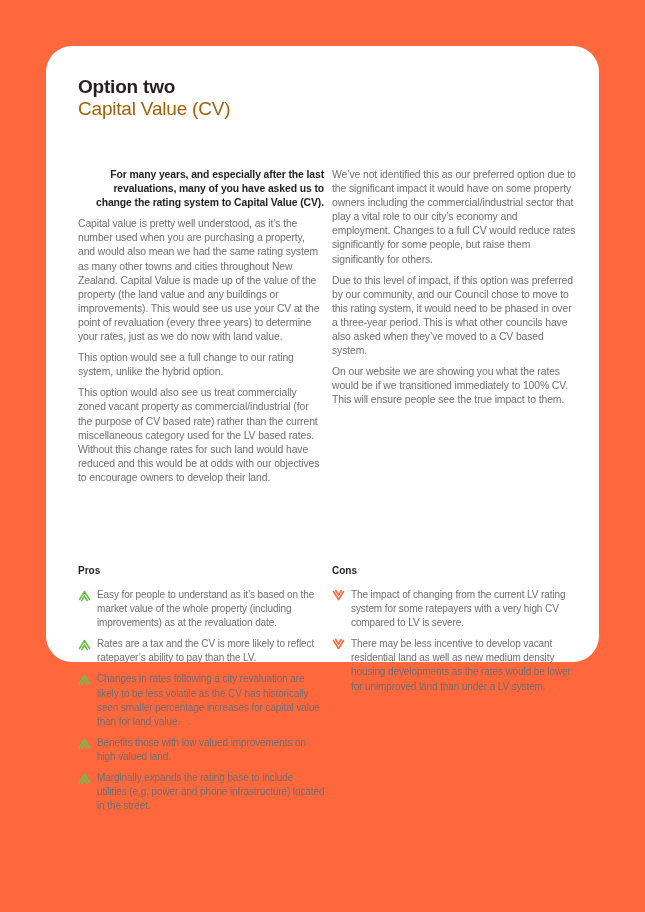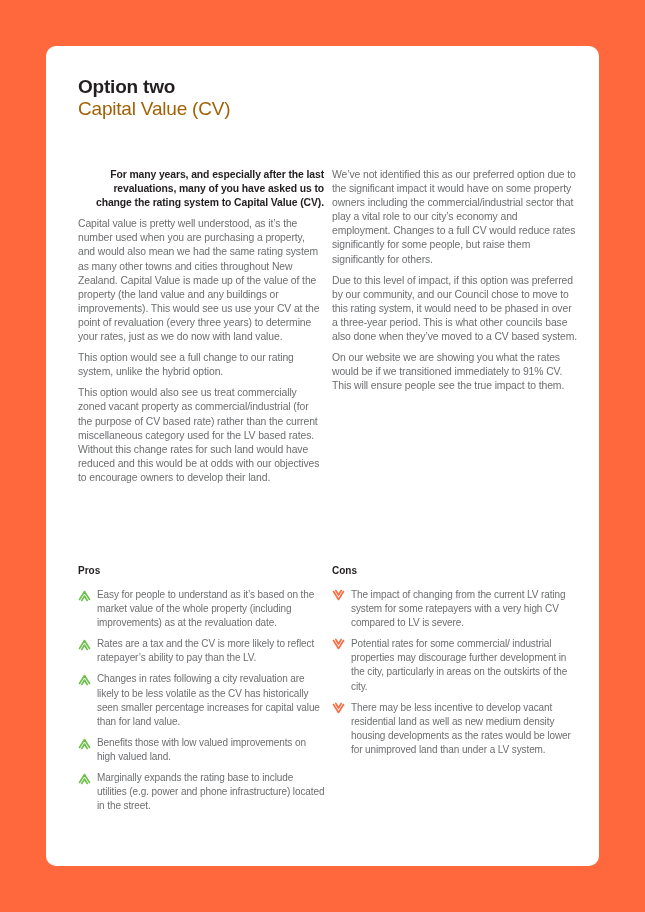--- a/index.html
+++ b/index.html
@@ -6,23 +6,23 @@
   body {
     width: 645px; height: 912px;
     background: #ff683d;
     position: relative;
     overflow: hidden;
     font-family: "Liberation Sans", sans-serif;
   }
   .card {
     position: absolute;
     left: 46px; top: 46px;
-    width: 553px; height: 820px;
+    width: 553px; height: 616px;
     background: #ffffff;
-    border-radius: 10px;
+    border-radius: 26px;
   }
   .title-block {
     position: absolute;
     left: 32px; top: 30px;
   }
   .title {
     font-size: 19px;
     font-weight: bold;
     color: #231f20;
     line-height: 22px;
@@ -94,22 +94,22 @@
 
   <div class="col col-left">
     <p class="intro">For many years, and especially after the last revaluations, many of you have asked us to change the rating system to Capital Value (CV).</p>
     <p>Capital value is pretty well understood, as it’s the number used when you are purchasing a property, and would also mean we had the same rating system as many other towns and cities throughout New Zealand. Capital Value is made up of the value of the property (the land value and any buildings or improvements). This would see us use your CV at the point of revaluation (every three years) to determine your rates, just as we do now with land value.</p>
     <p>This option would see a full change to our rating system, unlike the hybrid option.</p>
     <p>This option would also see us treat commercially zoned vacant property as commercial/industrial (for the purpose of CV based rate) rather than the current miscellaneous category used for the LV based rates. Without this change rates for such land would have reduced and this would be at odds with our objectives to encourage owners to develop their land.</p>
   </div>
 
   <div class="col col-right">
     <p>We’ve not identified this as our preferred option due to the significant impact it would have on some property owners including the commercial/industrial sector that play a vital role to our city’s economy and employment. Changes to a full CV would reduce rates significantly for some people, but raise them significantly for others.</p>
-    <p>Due to this level of impact, if this option was preferred by our community, and our Council chose to move to this rating system,  it would need to be phased in over a three-year period. This is what other councils base also done when they’ve moved to a CV based system.</p>
-    <p>On our website we are showing you what the rates would be if we transitioned immediately to 91% CV. This will ensure people see the true impact to them.</p>
+    <p>Due to this level of impact, if this option was preferred by our community, and our Council chose to move to this rating system,  it would need to be phased in over a three-year period. This is what other councils have also asked when they’ve moved to a CV based system.</p>
+    <p>On our website we are showing you what the rates would be if we transitioned immediately to 100% CV. This will ensure people see the true impact to them.</p>
   </div>
 
   <div class="section pros">
     <h2>Pros</h2>
 
     <div class="item">
       <svg class="ico" viewBox="0 0 13 13">
           <path d="M1.5 10.5 L6.5 2.5 L11.5 10.5 M3.8 11.5 L6.5 7 L9.2 11.5" fill="none" stroke="#6cc04a" stroke-width="1.6" stroke-linejoin="round" stroke-linecap="round"></path>
         </svg>
       <div class="txt">Easy for people to understand as it’s based on the market value of the whole property (including improvements) as at the revaluation date.</div>
@@ -146,23 +146,17 @@
     <div class="item">
       <svg class="ico" viewBox="0 0 13 13">
           <path d="M1.5 2.5 L6.5 10.5 L11.5 2.5 M3.8 1.5 L6.5 6 L9.2 1.5" fill="none" stroke="#ff683d" stroke-width="1.6" stroke-linejoin="round" stroke-linecap="round"></path>
         </svg>
       <div class="txt">The impact of changing from the current LV rating system for some ratepayers with a very high CV compared to LV is severe.</div>
     </div>
     <div class="item">
       <svg class="ico" viewBox="0 0 13 13">
           <path d="M1.5 2.5 L6.5 10.5 L11.5 2.5 M3.8 1.5 L6.5 6 L9.2 1.5" fill="none" stroke="#ff683d" stroke-width="1.6" stroke-linejoin="round" stroke-linecap="round"></path>
         </svg>
-      <div class="txt">Potential rates for some commercial/ industrial properties may discourage further development in the city, particularly in areas on the outskirts of the city.</div>
-    </div>
-    <div class="item">
-      <svg class="ico" viewBox="0 0 13 13">
-          <path d="M1.5 2.5 L6.5 10.5 L11.5 2.5 M3.8 1.5 L6.5 6 L9.2 1.5" fill="none" stroke="#ff683d" stroke-width="1.6" stroke-linejoin="round" stroke-linecap="round"></path>
-        </svg>
       <div class="txt">There may be less incentive to develop vacant residential land as well as new medium density housing developments as the rates would be lower for unimproved land than under a LV system.</div>
     </div>
   </div>
 
 </div>
 
 </body></html>

